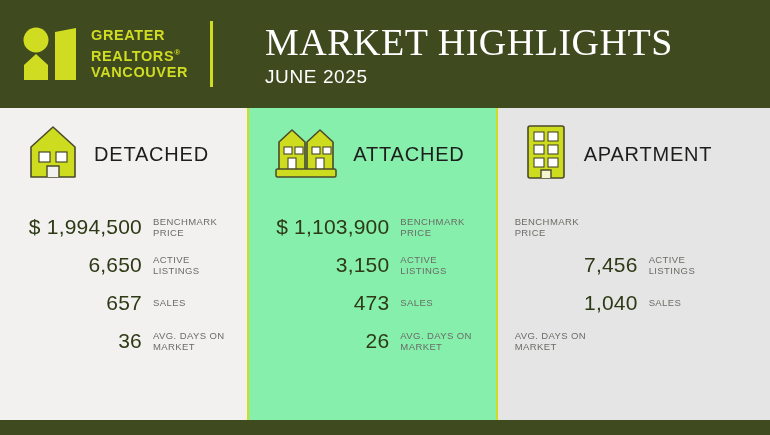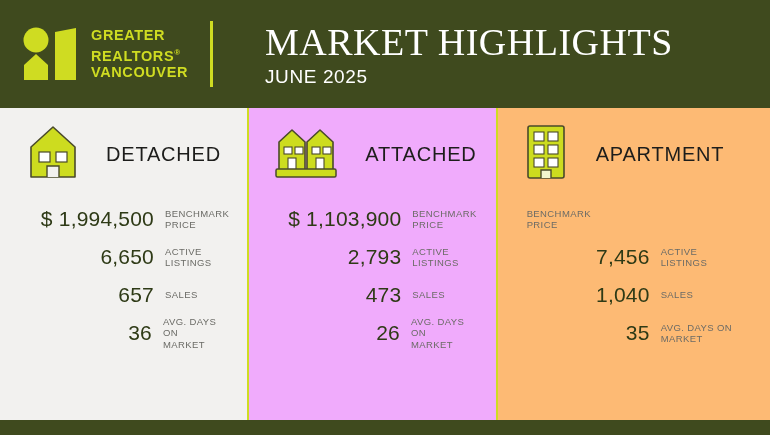--- a/index.html
+++ b/index.html
@@ -78,45 +78,45 @@
     width: 770px;
     height: 312px;
     display: flex;
   }
   .panel {
     position: relative;
     height: 100%;
     box-sizing: border-box;
   }
   .panel-1 { width: 256px; background: #f2f1ef; }
-  .panel-2 { width: 257px; background: #f0abfc; }
-  .panel-3 { width: 284px; background: #fdba74; }
+  .panel-2 { width: 257px; background: #86efac; }
+  .panel-3 { width: 284px; background: #e5e5e5; }
   .panel-divider {
     position: absolute;
     left: 0; top: 0;
     width: 2px;
     height: 100%;
     background: #cfdc22;
   }
 
   .panel-head {
     display: flex;
     align-items: center;
     height: 92px;
     padding-left: 28px;
   }
   .panel-icon { flex: 0 0 auto; }
   .panel-title {
-    margin-left: 28px;
+    margin-left: 16px;
     font-size: 20px;
     letter-spacing: 0.8px;
     color: #1d1d1b;
   }
 
-  .stats { padding-left: 20px; padding-right: 14px; }
+  .stats { padding-left: 8px; padding-right: 14px; margin-top: 8px; }
   .stat-row {
     display: flex;
     align-items: center;
     height: 38px;
   }
   .stat-value {
     width: 134px;
     text-align: right;
     font-size: 21px;
     color: #2e3a16;
@@ -236,21 +236,21 @@
       </div>
       <div class="stats">
         <div class="stat-row">
           <div class="stat-value">$ 1,103,900</div>
           <div class="stat-label">
             <div>BENCHMARK</div>
             <div>PRICE</div>
           </div>
         </div>
         <div class="stat-row">
-          <div class="stat-value">2,793</div>
+          <div class="stat-value">3,150</div>
           <div class="stat-label">
             <div>ACTIVE</div>
             <div>LISTINGS</div>
           </div>
         </div>
         <div class="stat-row">
           <div class="stat-value">473</div>
           <div class="stat-label">
             <div>SALES</div>
           </div>
@@ -296,21 +296,20 @@
             <div>LISTINGS</div>
           </div>
         </div>
         <div class="stat-row">
           <div class="stat-value">1,040</div>
           <div class="stat-label">
             <div>SALES</div>
           </div>
         </div>
         <div class="stat-row">
-          <div class="stat-value">35</div>
           <div class="stat-label">
             <div>AVG. DAYS ON</div>
             <div>MARKET</div>
           </div>
         </div>
       </div>
     </div>
 
   </div>
 

